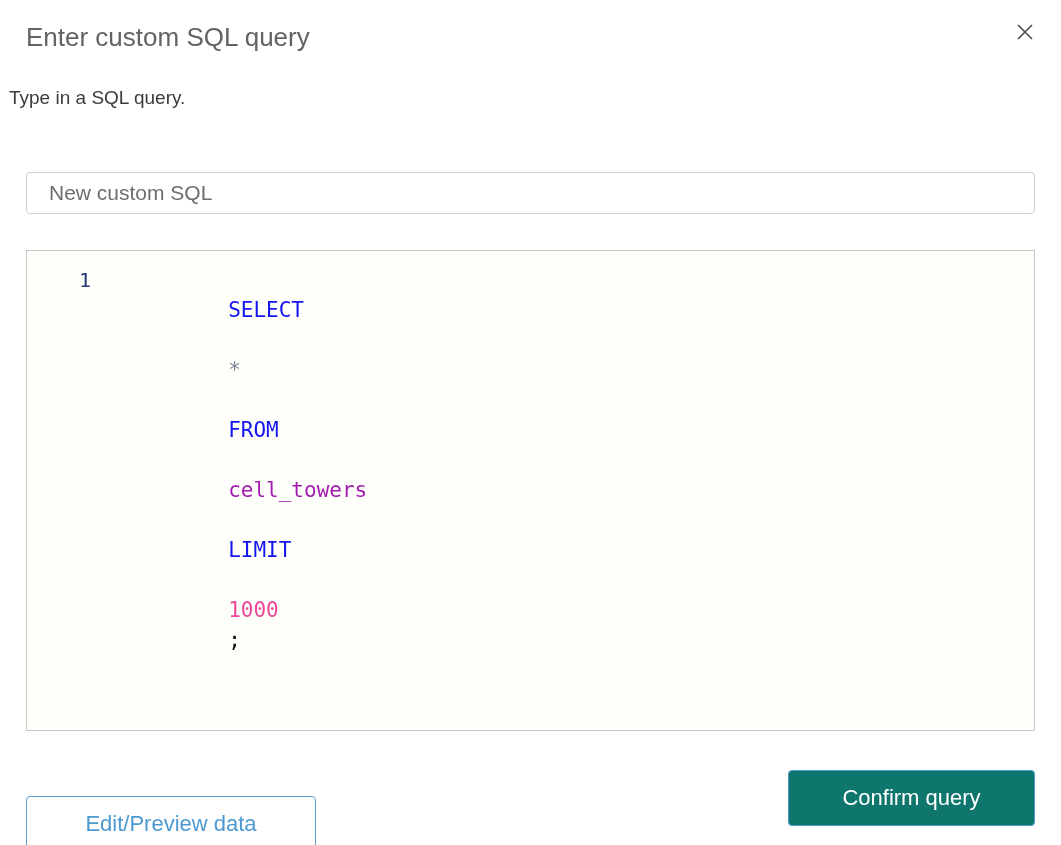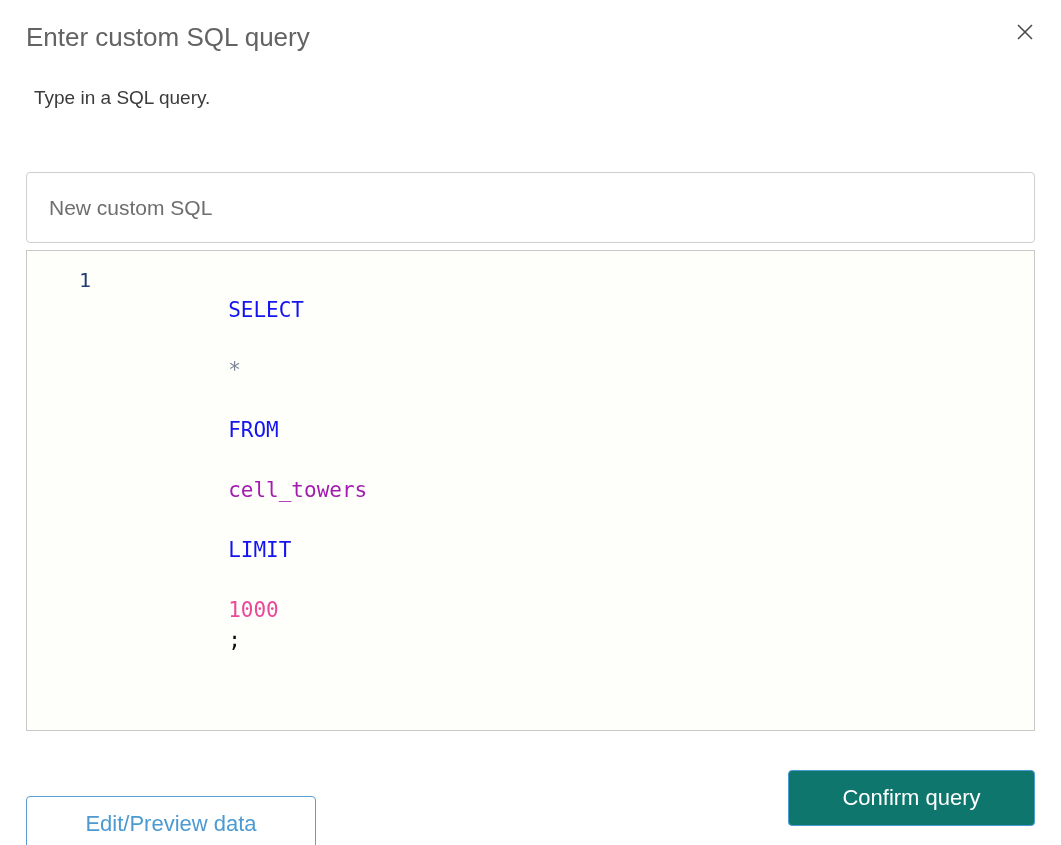--- a/index.html
+++ b/index.html
@@ -44,36 +44,36 @@
     height: 32px;
     display: flex;
     align-items: center;
     justify-content: center;
     cursor: pointer;
   }
   .close-button svg { display: block; }
 
   .dialog-subtitle {
     position: absolute;
-    left: 34px;
+    left: 9px;
     top: 85px;
     font-size: 19px;
     font-weight: 400;
     color: #3b3b3b;
     line-height: 26px;
     white-space: nowrap;
   }
 
   
   .name-input {
     position: absolute;
     left: 26px;
     top: 172px;
     width: 1009px;
-    height: 71px;
+    height: 42px;
     box-sizing: border-box;
     border: 1px solid #cfcfcf;
     border-radius: 4px;
     background: #ffffff;
     font-family: "Liberation Sans", sans-serif;
     font-size: 21px;
     color: #6e6e6e;
     padding: 0 22px;
     outline: none;
   }

